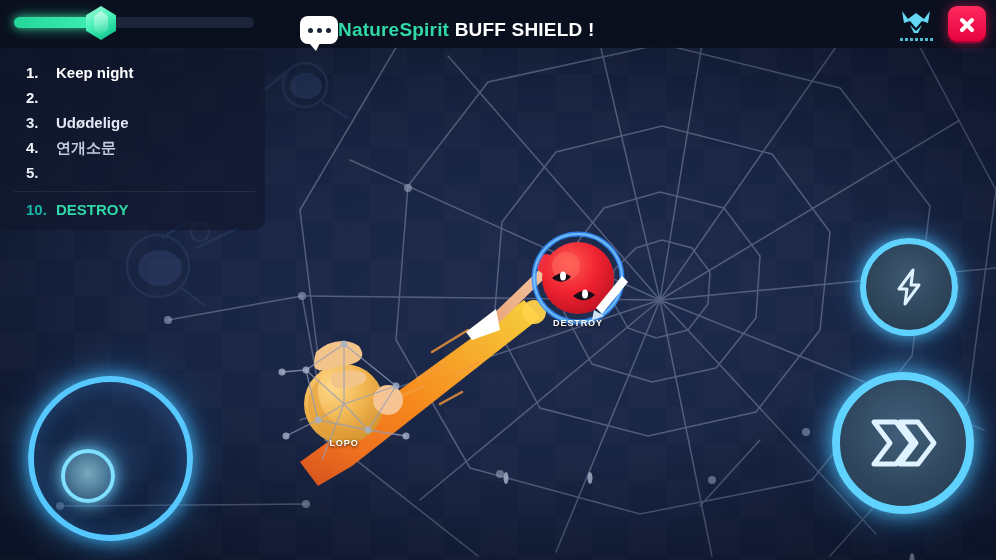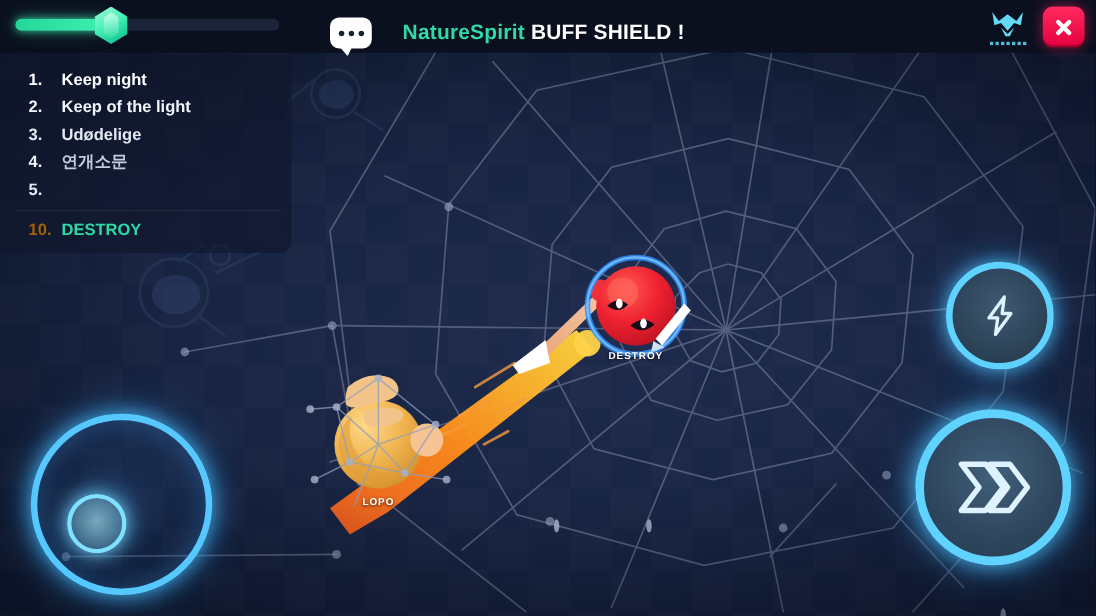--- a/index.html
+++ b/index.html
@@ -65,21 +65,21 @@
   }
   #gem-facet {
     position:absolute; left:80px; top:-4px; width:14px; height:24px;
     background:linear-gradient(180deg, rgba(255,255,255,.55), rgba(255,255,255,.06));
     clip-path:polygon(50% 0%, 100% 22%, 100% 78%, 50% 100%, 0% 78%, 0% 22%);
   }
 
   
   #announce {
     position:absolute; left:300px; top:0; height:60px;
-    display:flex; align-items:center; gap:28px;
+    display:flex; align-items:center; gap:0;
   }
   .bubble {
     position:relative; width:38px; height:28px;
     background:#ffffff; border-radius:8px;
     display:flex; align-items:center; justify-content:center; gap:4px;
   }
   .bubble:after {
     content:""; position:absolute; left:9px; bottom:-7px;
     width:0; height:0; border-left:7px solid transparent;
     border-right:4px solid transparent; border-top:8px solid #ffffff;
@@ -115,21 +115,21 @@
   }
   .lb-row {
     display:flex; align-items:baseline; gap:8px;
     padding:2px 14px 2px 26px;
     font-size:15px; font-weight:bold; line-height:21px;
     white-space:nowrap;
   }
   .lb-rank { min-width:22px; }
   #lb-sep { height:1px; margin:6px 10px 5px 14px; background:rgba(255,255,255,.07); }
   .lb-self { color:#2fd9a6; }
-  .lb-self .lb-rank { color:#a16207; }
+  .lb-self .lb-rank { color:#14b8a6; }
 
   
   .entity-label {
     position:absolute; color:#fff; font-size:9px; font-weight:bold;
     letter-spacing:.9px; text-align:center;
     text-shadow:0 1px 3px rgba(0,0,0,.8);
     z-index:22;
   }
 
   
@@ -327,30 +327,29 @@
       <ellipse cx="585" cy="294" rx="3" ry="4.5"></ellipse>
     </g>
 
     <path d="M596 308 L622 276 L628 282 L602 314 Z" fill="#ffffff"></path>
     <path d="M594 310 L604 316 L592 320 Z" fill="#cfe3f5"></path>
   </svg>
 
   <div id="vignette"></div>
 
   <div class="entity-label" style="left:548px; top:318px; width:60px;">DESTROY</div>
-  <div class="entity-label" style="left:314px; top:451px; width:60px;">LOPO</div>
+  <div class="entity-label" style="left:314px; top:438px; width:60px;">LOPO</div>
 
   <div id="leaderboard">
     <div class="lb-row" style="color:#ffffff;">
       <span class="lb-rank">1.</span>
       <span>Keep night</span>
     </div>
     <div class="lb-row" style="color:#f2f5fb;">
       <span class="lb-rank">2.</span>
-      <span>Keep of the light</span>
     </div>
     <div class="lb-row" style="color:#e3e9f4;">
       <span class="lb-rank">3.</span>
       <span>Udødelige</span>
     </div>
     <div class="lb-row" style="color:#c3cbdd;">
       <span class="lb-rank" style="color:#eef2f9;">4.</span>
       <span>연개소문</span>
     </div>
     <div class="lb-row" style="color:#9aa3b8; font-weight:normal;">

